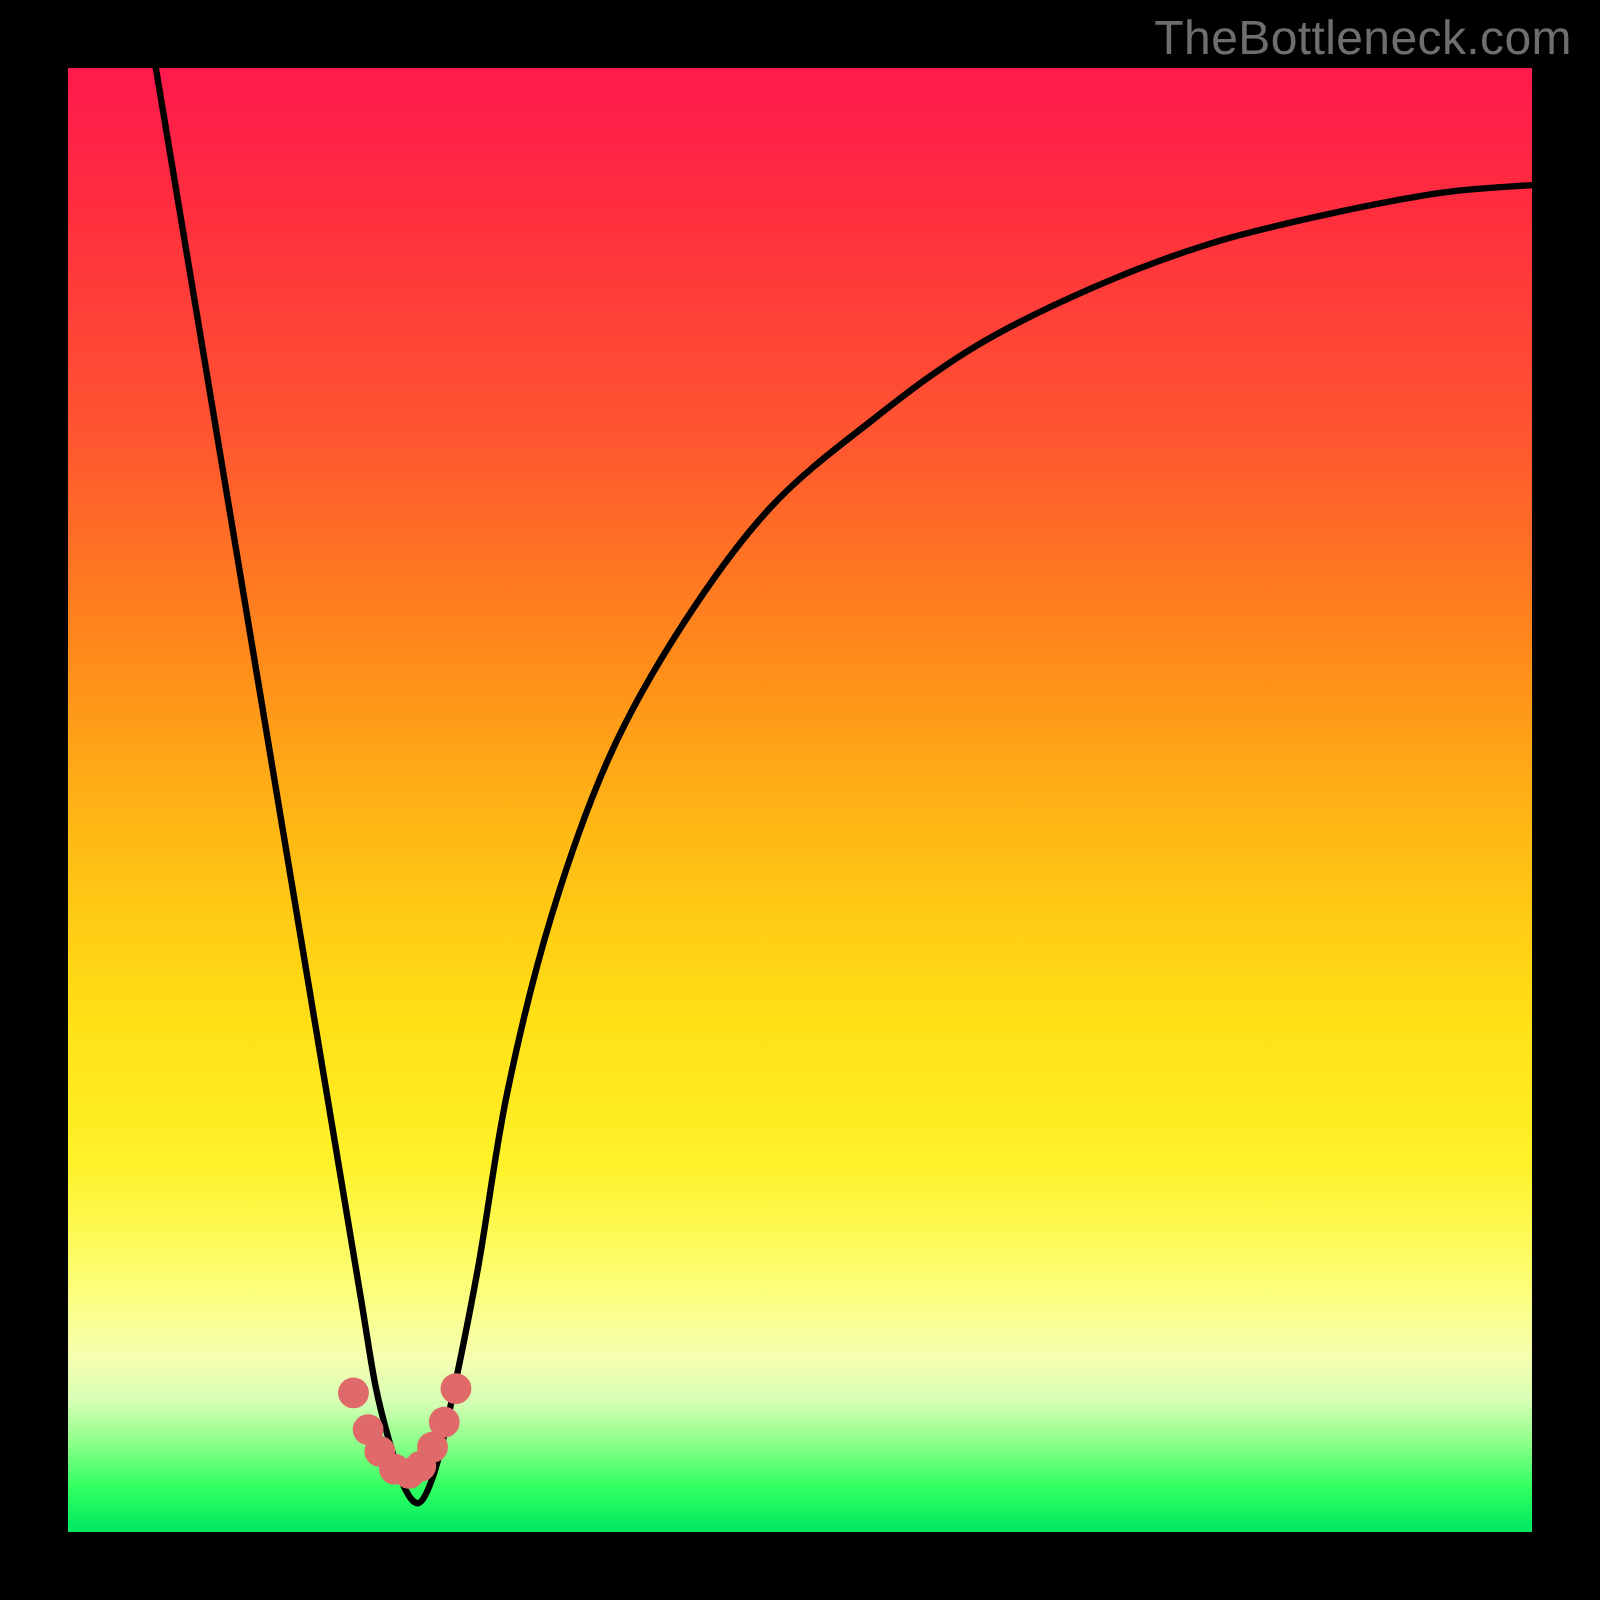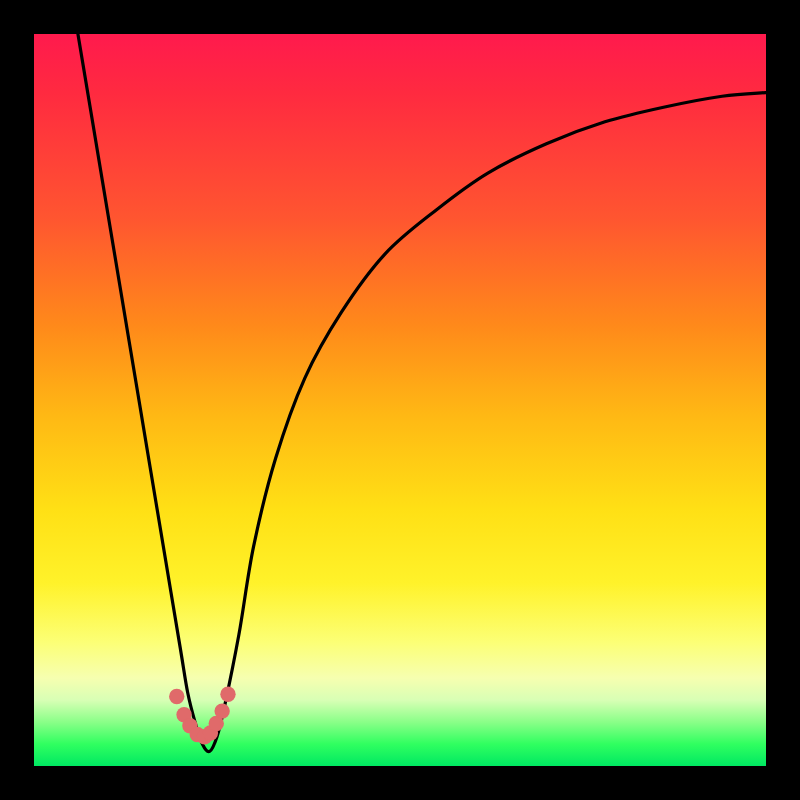--- a/index.html
+++ b/index.html
@@ -59,20 +59,21 @@
     letter-spacing: 0.2px;
     font-weight: 400;
     user-select: none;
   }
 </style>
 </head>
 <body>
 
 <div class="frame">
 
+  <div class="watermark">TheBottleneck.com</div>
 
   <div class="plot-area">
     <svg class="curve" viewBox="0 0 732 732" preserveAspectRatio="none">
       <path id="curve-path" fill="none" stroke="#000000" stroke-width="3.2" stroke-linecap="round" stroke-linejoin="round" d="M 43.92 0.00 C 46.36 14.64, 53.68 58.56, 58.56 87.84 C 63.44 117.12, 68.32 146.40, 73.20 175.68 C 78.08 204.96, 82.96 234.24, 87.84 263.52 C 92.72 292.80, 97.60 322.08, 102.48 351.36 C 107.36 380.64, 112.24 409.92, 117.12 439.20 C 122.00 468.48, 126.88 497.76, 131.76 527.04 C 136.64 556.32, 142.74 592.92, 146.40 614.88 C 150.06 636.84, 151.28 646.60, 153.72 658.80 C 156.16 671.00, 158.60 679.54, 161.04 688.08 C 163.48 696.62, 165.92 705.16, 168.36 710.04 C 170.80 714.92, 173.24 718.58, 175.68 717.36 C 178.12 716.14, 180.56 710.04, 183.00 702.72 C 185.44 695.40, 186.66 690.52, 190.32 673.44 C 193.98 656.36, 200.08 627.08, 204.96 600.24 C 209.84 573.40, 213.50 541.68, 219.60 512.40 C 225.70 483.12, 233.02 452.62, 241.56 424.56 C 250.10 396.50, 259.86 368.44, 270.84 344.04 C 281.82 319.64, 294.02 298.90, 307.44 278.16 C 320.86 257.42, 335.50 236.68, 351.36 219.60 C 367.22 202.52, 385.52 189.10, 402.60 175.68 C 419.68 162.26, 435.54 150.06, 453.84 139.08 C 472.14 128.10, 492.88 118.34, 512.40 109.80 C 531.92 101.26, 551.44 93.94, 570.96 87.84 C 590.48 81.74, 610.00 77.47, 629.52 73.20 C 649.04 68.93, 671.00 64.66, 688.08 62.22 C 705.16 59.78, 724.68 59.17, 732.00 58.56"></path>
       <g id="dots-group">
           <circle cx="142.74" cy="662.46" r="7.69" fill="#e06a6a"></circle>
           <circle cx="150.06" cy="680.76" r="7.69" fill="#e06a6a"></circle>
           <circle cx="155.92" cy="691.74" r="7.69" fill="#e06a6a"></circle>
           <circle cx="163.24" cy="700.52" r="7.69" fill="#e06a6a"></circle>
           <circle cx="170.56" cy="702.72" r="7.69" fill="#e06a6a"></circle>

